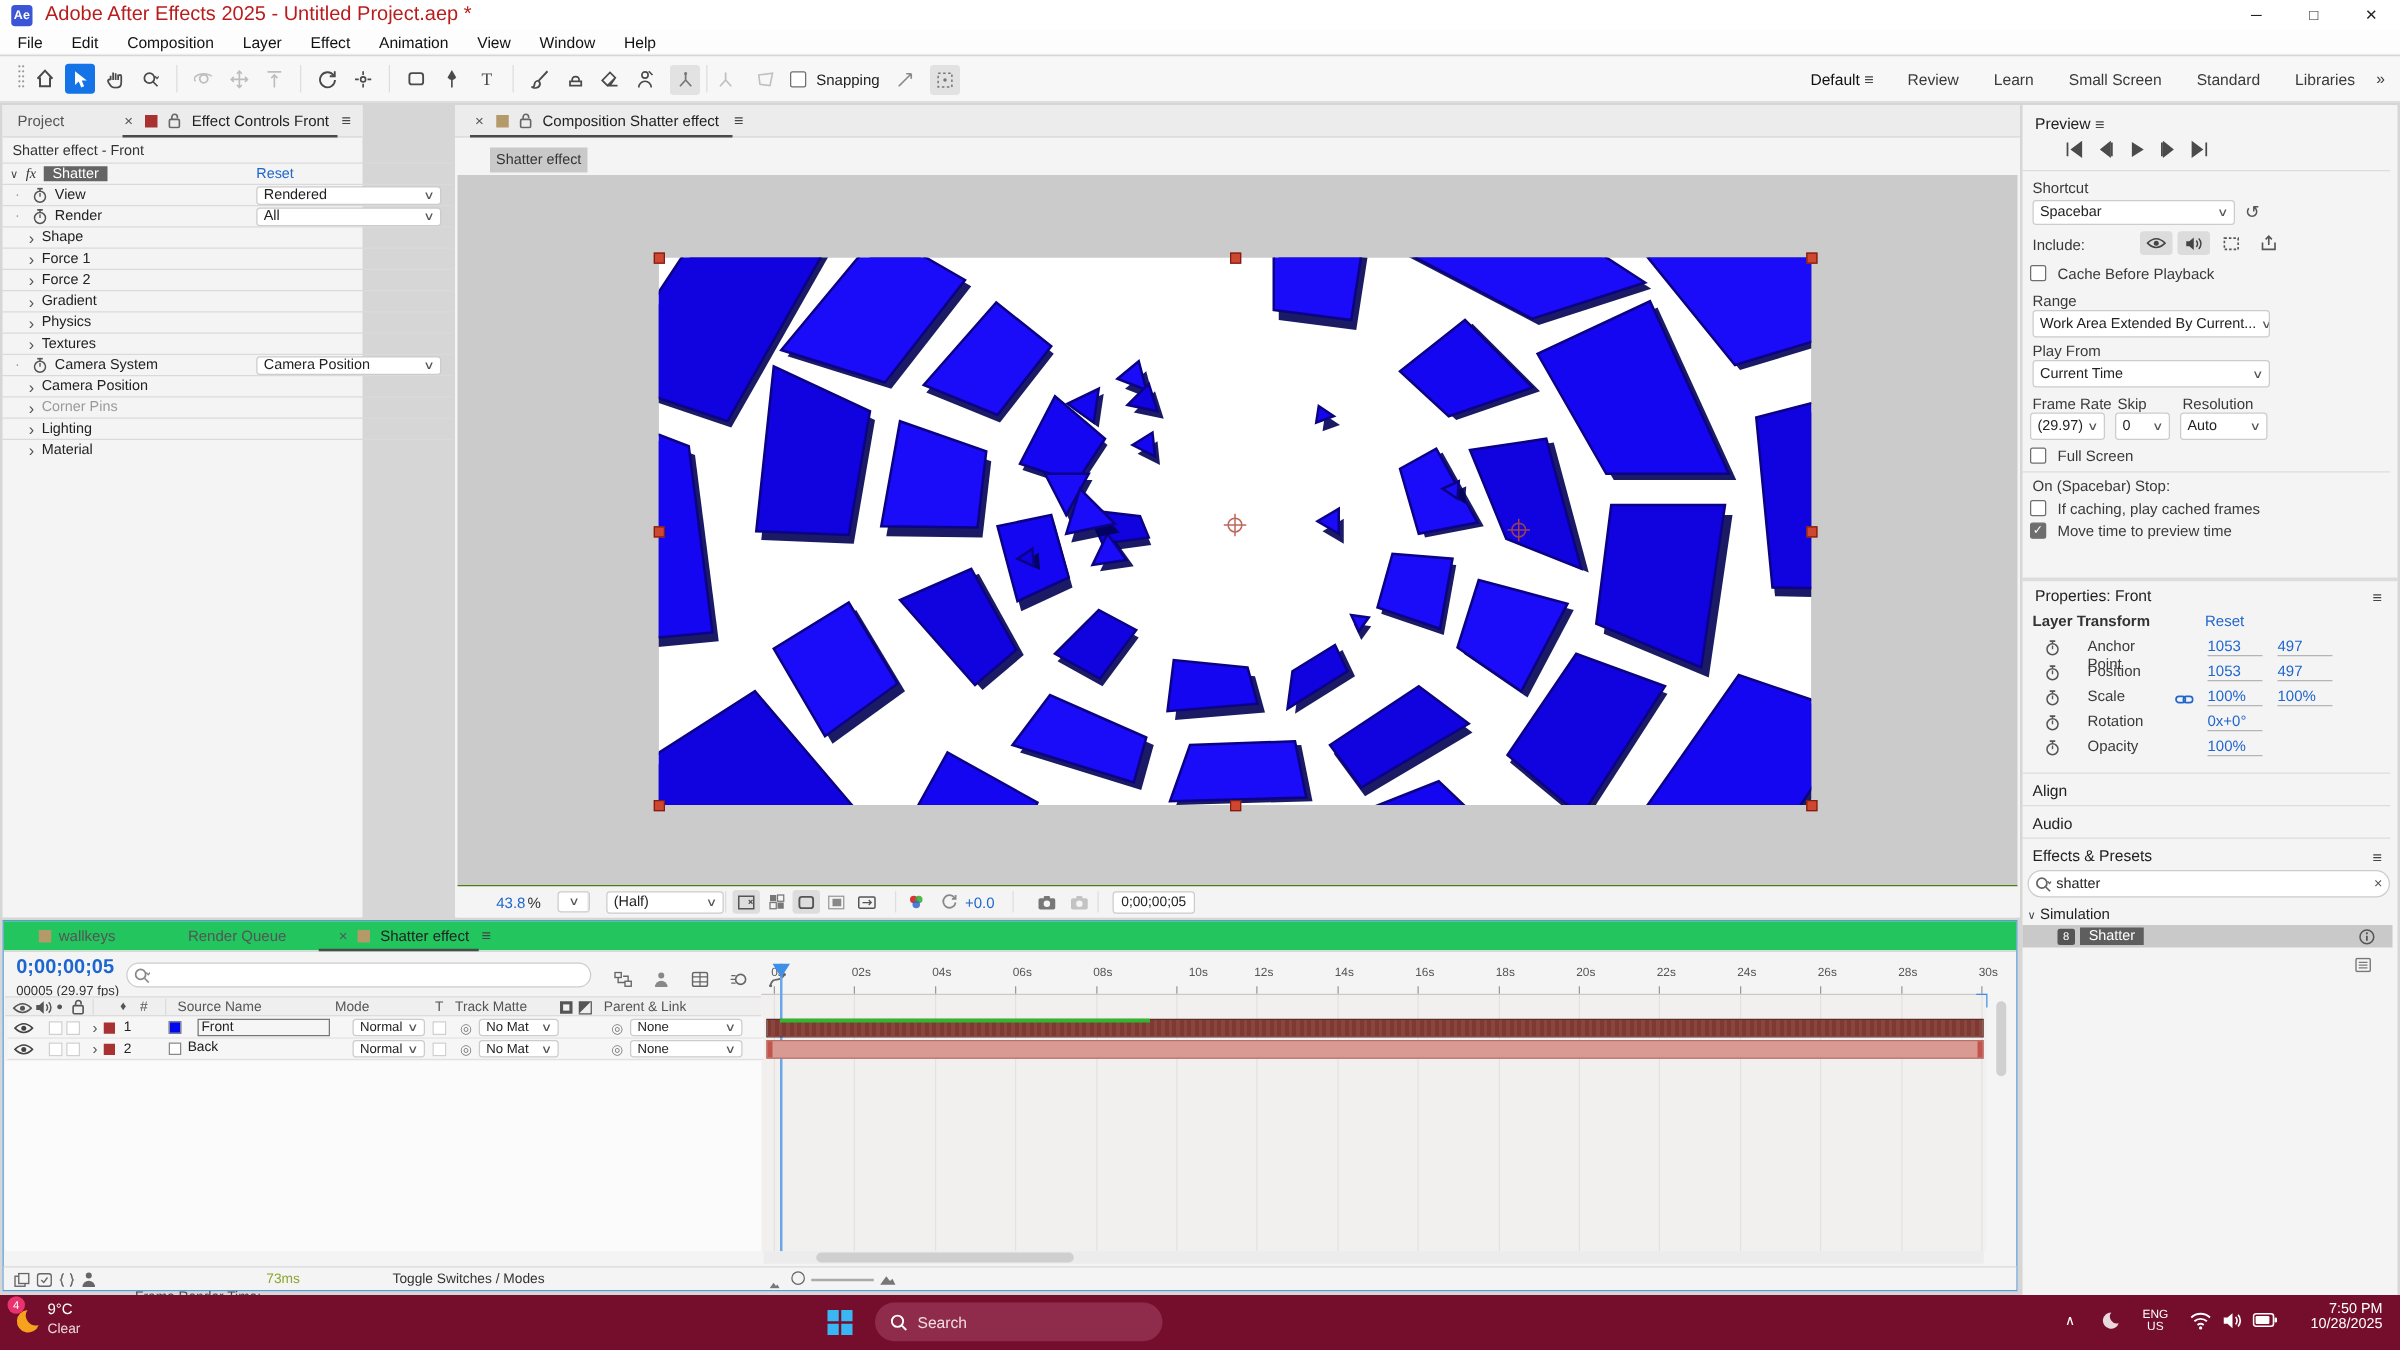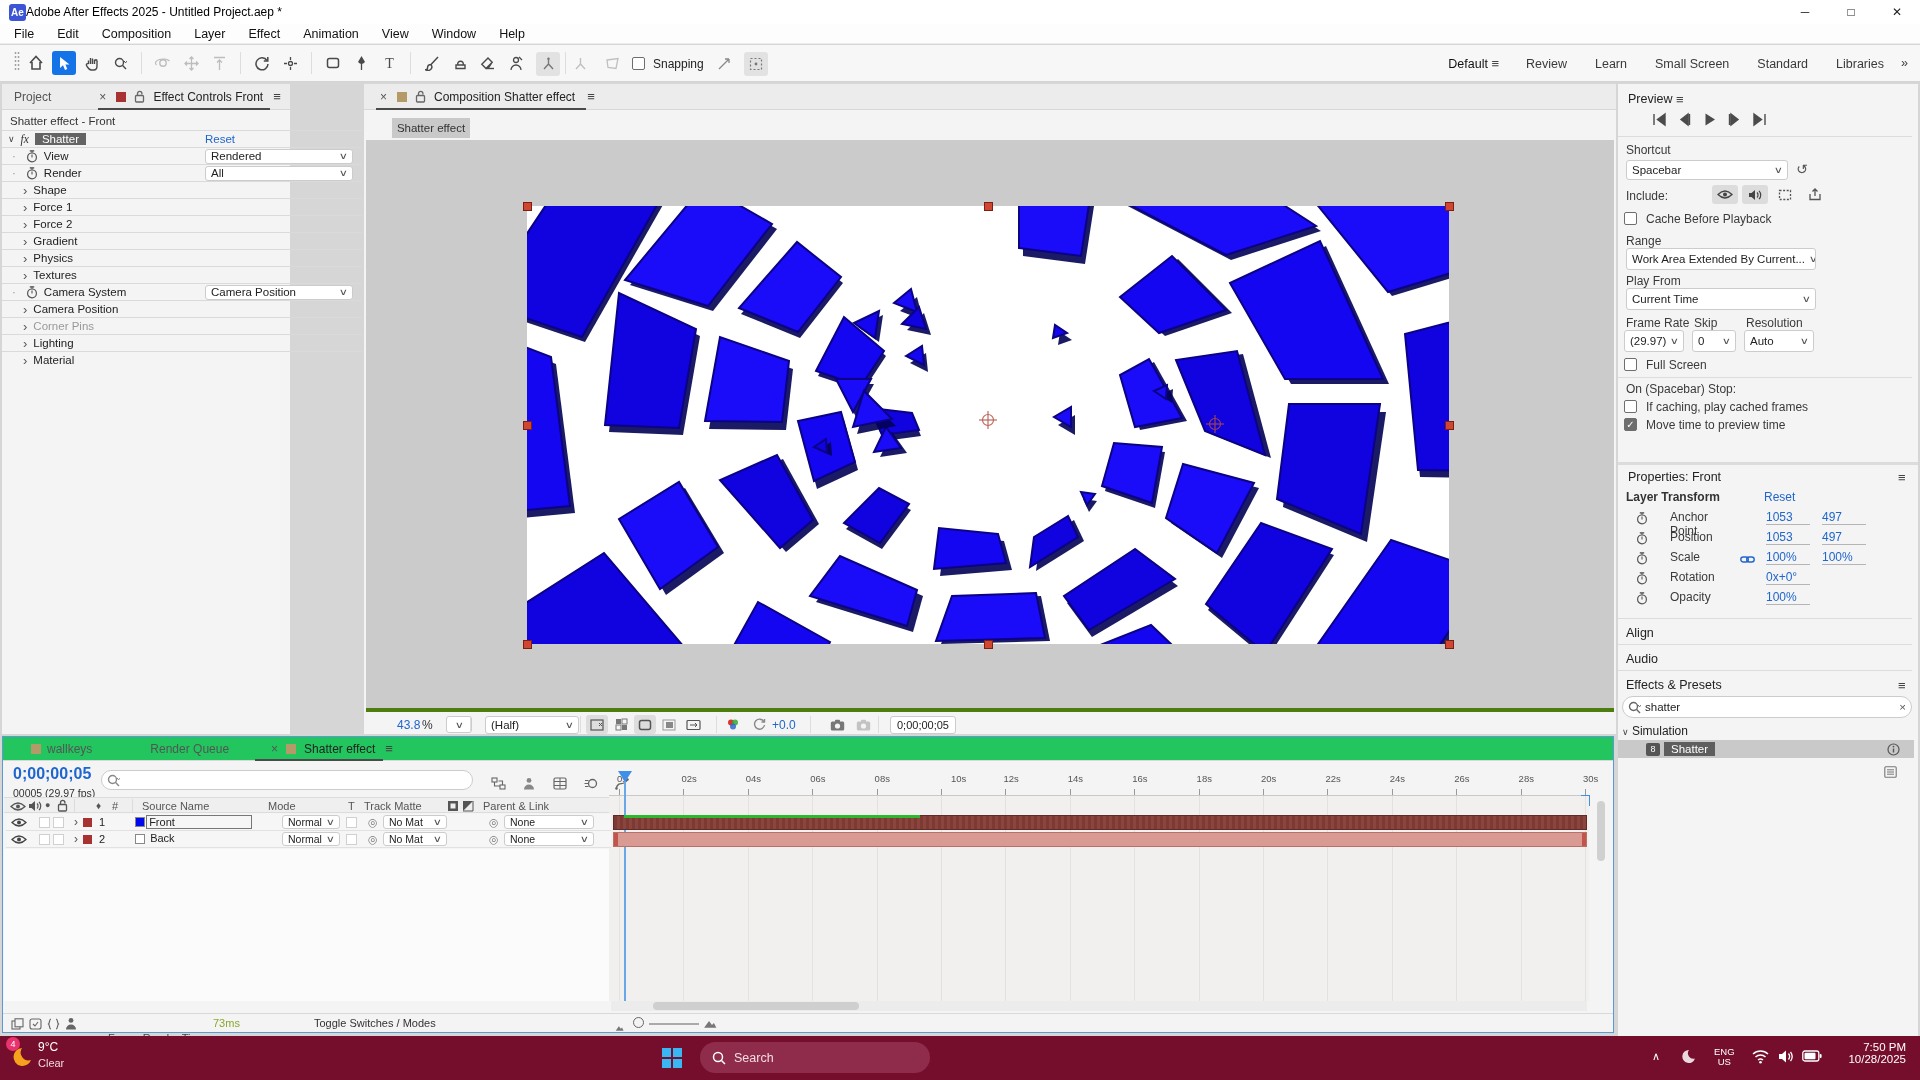--- a/index.html
+++ b/index.html
@@ -1,21 +1,21 @@
 <!DOCTYPE html>
 <html><head>
 <meta charset="utf-8">
 <style>
 *{box-sizing:border-box;margin:0;padding:0}
 body{background:#555;font-family:"Liberation Sans","DejaVu Sans",sans-serif}
 .app{position:relative;width:1920px;height:1080px;background:#d6d6d6;overflow:hidden;font-size:12px;color:#1c1c1c}
 .abs{position:absolute}
 .titlebar{left:0;top:0;width:1920px;height:24px;background:#fff;display:flex;align-items:center}
 .ae-badge{width:17px;height:17px;margin-left:9px;border-radius:3px;background:#3b55d6;color:#fff;font-size:10px;font-weight:bold;display:flex;align-items:center;justify-content:center}
-.title-text{font-size:12px;color:#000000}
+.title-text{margin-left:10px;font-size:16px;color:#b91c1c}
 .winbtns{position:absolute;right:0;top:0;height:24px;display:flex}
 .winbtn{width:46px;height:24px;display:flex;align-items:center;justify-content:center;font-size:12px;color:#222}
 .menubar{left:0;top:24px;width:1920px;height:20px;background:#fdfdfd;display:flex;align-items:center;padding-left:10px;gap:15px;border-bottom:1px solid #ececec}
 .menu-item{color:#111;font-size:12.5px;padding:0 4px;cursor:default}
 .toolbar{left:0;top:45px;width:1920px;height:37px;background:#f7f7f7;border-bottom:1px solid #d4d4d4;display:flex;align-items:center}
 .tool{width:24px;height:24px;border-radius:3px;display:flex;align-items:center;justify-content:center}
 .tool.active{background:#1473e6}
 .tool.chip{background:#e2e2e2}
 .tsep{width:1px;height:22px;background:#ddd;margin:0 5px}
 .workspaces{position:absolute;right:36px;top:0;height:37px;display:flex;align-items:center;gap:28px}
@@ -354,21 +354,21 @@
         </span>
       <span class="tabtxt" style="margin-left:8px">Composition Shatter effect</span>
       <span class="ham" style="margin-left:12px">≡</span>
     </div>
     <div class="underline" style="left:12px;top:24px;width:210px"></div>
 
     <div class="abs" style="left:28px;top:34px;width:78px;height:20px;background:#c9c9c9;display:flex;align-items:center;justify-content:center;font-size:11.5px;color:#333">Shatter effect</div>
 
     <div class="abs" style="left:2px;top:56px;width:1248px;height:568px;background:#cbcbcb"></div>
 
-    <div class="abs" style="left:2px;top:624px;width:1248px;height:26px;background:#f4f4f4;border-top:4px solid #4d7c0f" id="comp-bottombar">
+    <div class="abs" style="left:2px;top:624px;width:1248px;height:26px;background:#f4f4f4;border-top:1px solid #4d7c0f" id="comp-bottombar">
       <span class="abs link" style="left:31px;top:6px">43.8</span>
       <span class="abs" style="left:56px;top:6px;color:#333">%</span>
       <span class="abs dd ch" style="left:80px;top:4px;width:26px;height:17px;justify-content:center">
           <span class="ch" style="margin:0">∨</span>
         </span>
       <div class="abs dd" style="left:119px;top:4px;width:94px;height:18px">
           <span>(Half)</span>
           <span class="ch">∨</span>
         </div>
       <span class="abs link" style="left:406px;top:6px">+0.0</span>
@@ -1020,21 +1020,21 @@
             <path d="M1 5.5 Q8 -1.5 15 5.5 Q8 12.5 1 5.5z" fill="none" stroke="#444" stroke-width="1.3"></path>
             <circle cx="8" cy="5.5" r="2" fill="#444"></circle>
           </svg>
         </span>
    <span style="margin-left:12px;width:11px;height:11px;background:#fff;border:1px solid #d0d0d0;display:inline-block"></span>
    <span style="margin-left:3px;width:11px;height:11px;background:#fff;border:1px solid #d0d0d0;display:inline-block"></span>
    <span style="margin-left:10px;color:#555;font-size:12px">›</span>
    <span style="margin-left:5px;width:9px;height:9px;background:#a83232;display:inline-block"></span>
    <span style="margin-left:7px">1</span>
    <span style="margin-left:30px;width:10px;height:10px;background:#0008ee;border:1px solid #888;display:inline-block"></span>
-   <span style="margin-left:1px;border:1px solid #777;padding:0 4px 0 2px;min-width:106px;height:14px;line-height:13px">Front</span>
+   <span style="margin-left:13px;border:1px solid #777;padding:0 4px 0 2px;min-width:106px;height:14px;line-height:13px">Front</span>
    <span class="dd" style="position:absolute;left:276px;width:58px;height:14px">
           <span style="font-size:10.5px">Normal</span>
           <span class="ch">∨</span>
         </span>
    <span style="position:absolute;left:340px;width:11px;height:11px;background:#fff;border:1px solid #d0d0d0"></span>
    <span style="position:absolute;left:362px;color:#777;font-size:11px">◎</span>
    <span class="dd" style="position:absolute;left:377px;width:64px;height:14px">
           <span style="font-size:10.5px">No Mat</span>
           <span class="ch">∨</span>
         </span>

